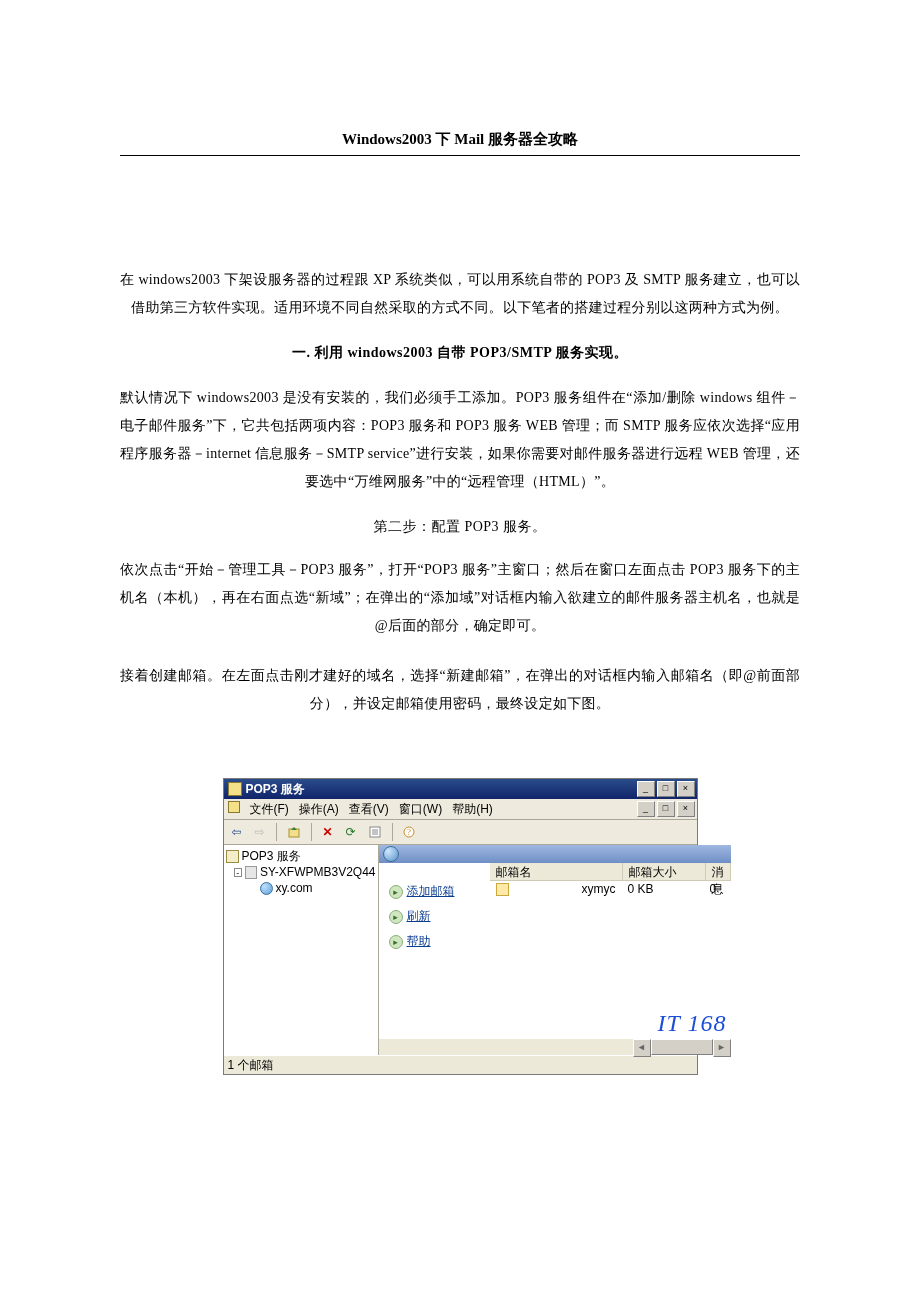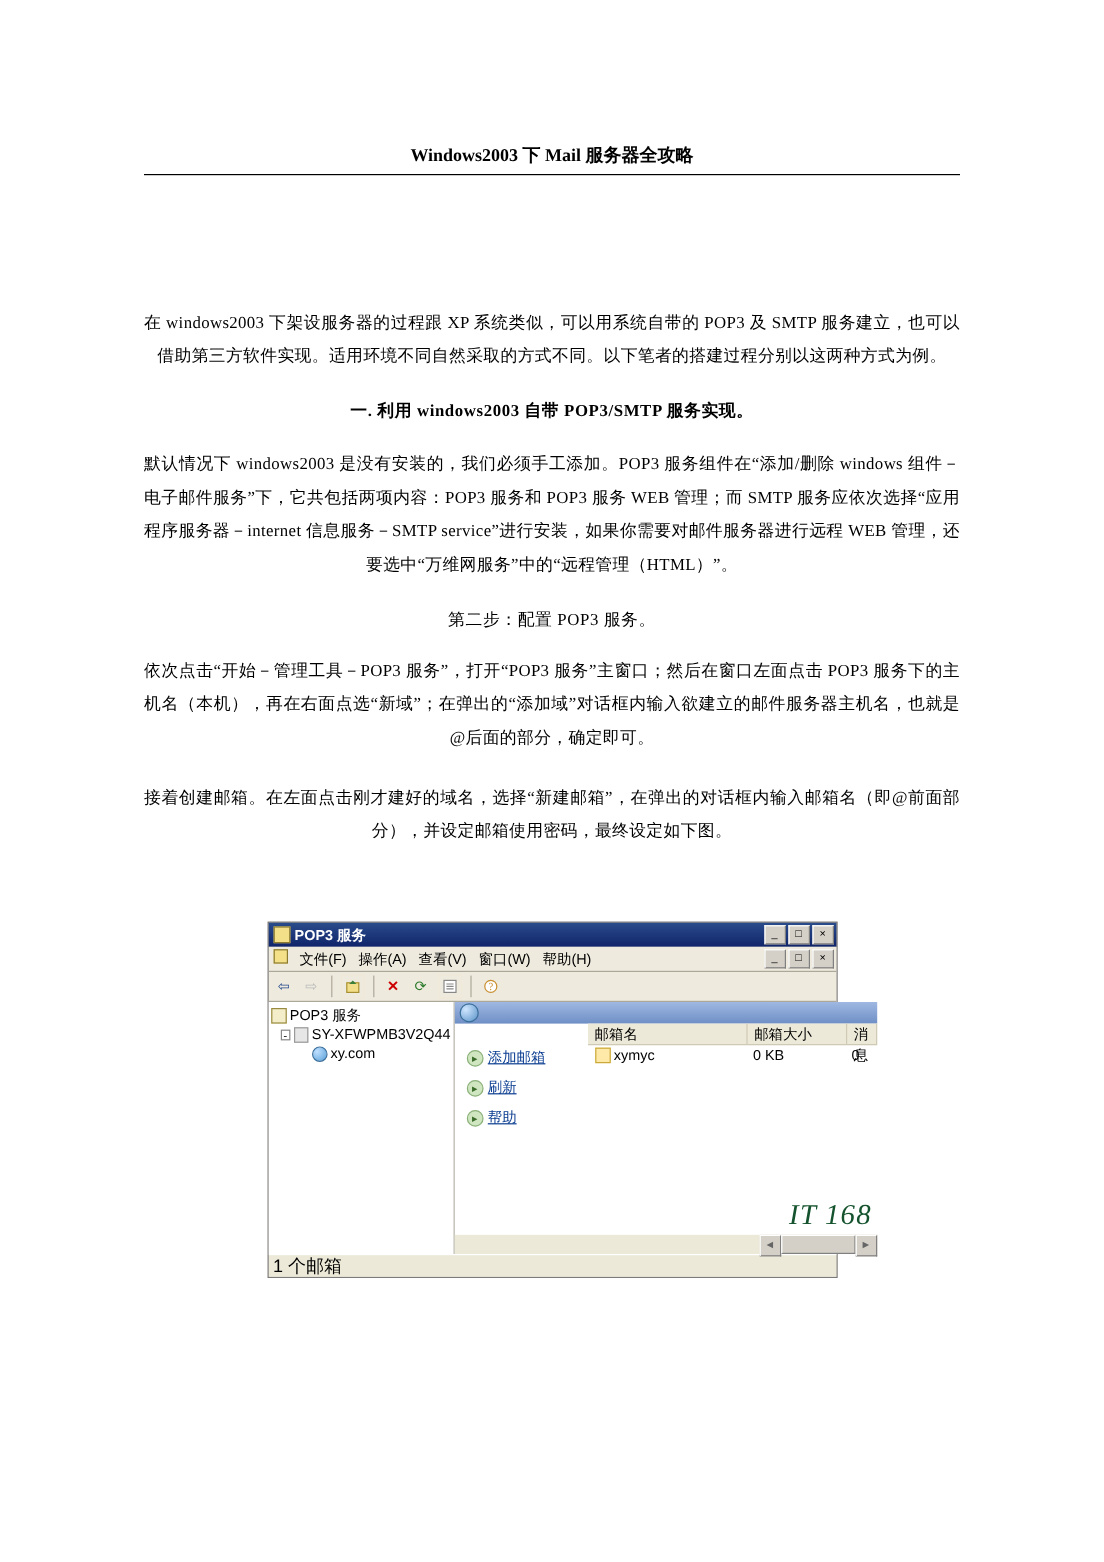--- a/index.html
+++ b/index.html
@@ -6,21 +6,21 @@
     margin: 0;
     padding: 0;
     background: #fff;
     font-family: "SimSun", "Songti SC", serif;
     font-size: 14px;
     color: #000;
     width: 920px;
   }
   .page {
     width: 680px;
-    margin: 6px auto;
+    margin: 16px auto;
     padding: 114px 0 40px 0;
   }
   .doc-title {
     text-align: center;
     font-family: "SimSun", serif;
     font-weight: bold;
     font-size: 15px;
     padding-bottom: 6px;
   }
   .hr {
@@ -255,31 +255,31 @@
     border-right-color:#808080;border-bottom-color:#808080;
     font-size:9px;text-align:center;line-height:14px;color:#666;
     font-family: Tahoma;
   }
   .watermark {
     position:absolute;
     right: 4px; bottom: 18px;
     font-family: Georgia, "Times New Roman", serif;
     font-style: italic;
     font-size: 24px;
-    color: #14532d;
+    color: #1d4ed8;
     letter-spacing: 1px;
     pointer-events:none;
   }
   .statusbar {
     height: 18px;
     background:#ece9d8;
     border-top:1px solid #fff;
     display:flex; align-items:center;
     padding-left:4px;
-    font-size:15px;
+    font-size:12px;
   }
   .col-name { width: 120px; }
   .col-size { width: 70px; }
   .col-msg  { flex:1; }
 </style>
 </head>
 <body>
 
 <div class="page">
   <div class="doc-title">Windows2003 下 Mail 服务器全攻略</div>
@@ -395,21 +395,21 @@
                 <span class="lbl">帮助</span>
               </div>
             </div>
             <div class="listarea">
               <div class="list-head">
                 <div class="lh-cell col-name">邮箱名</div>
                 <div class="lh-cell col-size">邮箱大小</div>
                 <div class="lh-cell col-msg">消息</div>
               </div>
               <div class="list-row">
-                <div class="lr-cell col-name" style="display:flex;align-items:center;gap:3px;">
+                <div class="lr-cell col-name" style="display:flex;align-items:center;gap:3px;justify-content:space-between;">
                   <span class="lr-icon"></span>
                   <span>xymyc</span>
                 </div>
                 <div class="lr-cell col-size">0 KB</div>
                 <div class="lr-cell col-msg">0</div>
               </div>
             </div>
           </div>
 
           <div class="watermark">IT 168</div>

